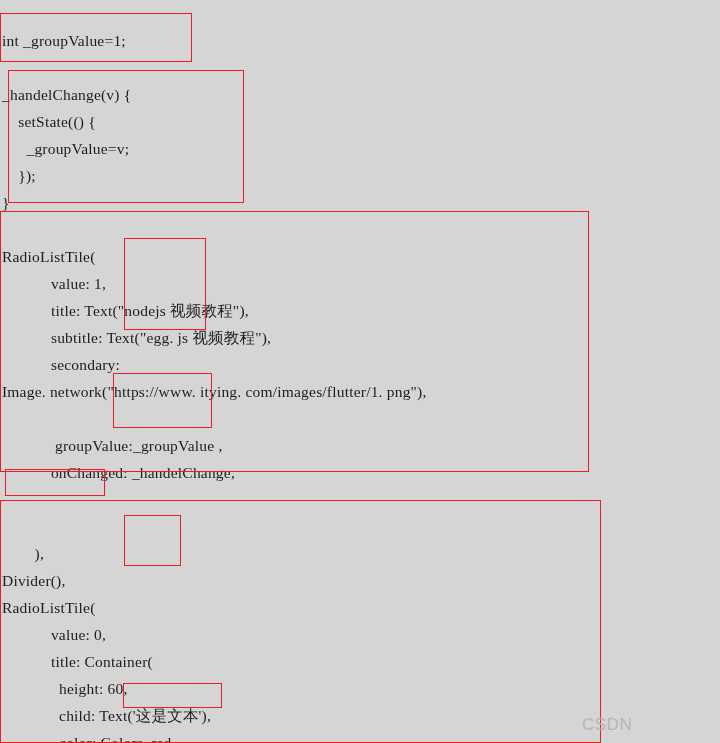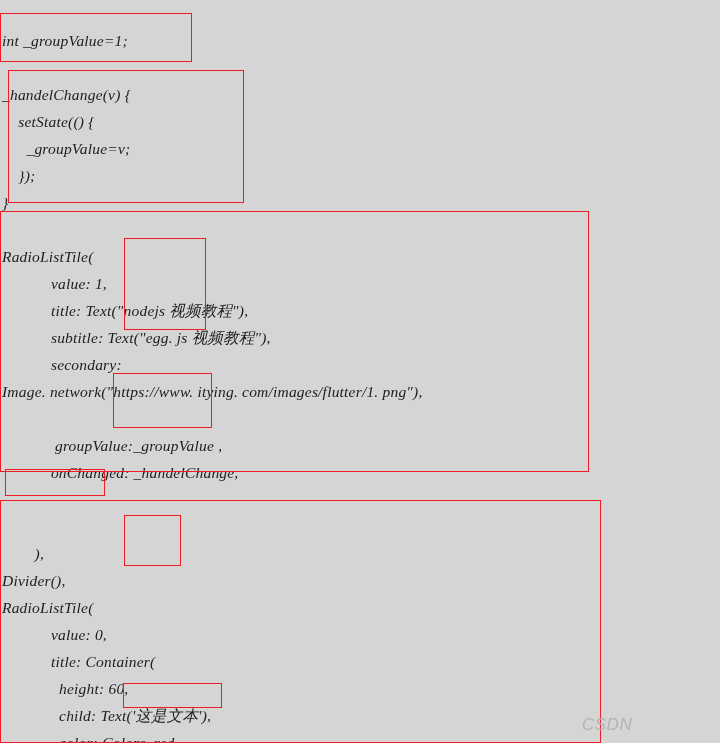--- a/index.html
+++ b/index.html
@@ -59,21 +59,21 @@
     font-size: 17px;
     color: #b4b4b4;
     letter-spacing: 0.5px;
     white-space: nowrap;
     user-select: none;
   }
 </style>
 </head>
 <body>
 
-<div id="screenshot" style="width: 632px; height: 743px; background: rgb(213, 213, 213); font-style: italic;">
+<div id="screenshot" style="width: 632px; height: 743px; background: rgb(213, 213, 213);">
 
   <pre class="code" id="code-block" style="color: rgb(29, 29, 29);"><div class="line"></div><div class="line">int _groupValue=1;</div><div class="line"></div><div class="line">_handelChange(v) {</div><div class="line">    setState(() {</div><div class="line">      _groupValue=v;</div><div class="line">    });</div><div class="line">}</div><div class="line"></div><div class="line">RadioListTile(</div><div class="line">            value: 1,</div><div class="line">            title: Text("nodejs 视频教程"),</div><div class="line">            subtitle: Text("egg. js 视频教程"),</div><div class="line">            secondary:</div><div class="line">Image. network("https://www. itying. com/images/flutter/1. png"),</div><div class="line"></div><div class="line">             groupValue:_groupValue ,</div><div class="line">            onChanged: _handelChange,</div><div class="line"></div><div class="line"></div><div class="line">        ),</div><div class="line">Divider(),</div><div class="line">RadioListTile(</div><div class="line">            value: 0,</div><div class="line">            title: Container(</div><div class="line">              height: 60,</div><div class="line">              child: Text('这是文本'),</div><div class="line">              color: Colors. red,</div></pre>
 
   <div id="annotation-layer">
       <div class="box" style="left: 0px; top: 13px; width: 192px; height: 49px; border-color: rgb(238, 28, 37);"></div>
       <div class="box" style="left: 8px; top: 70px; width: 236px; height: 133px; border-color: rgb(238, 28, 37);"></div>
       <div class="box" style="left: 0px; top: 211px; width: 589px; height: 261px; border-color: rgb(238, 28, 37);"></div>
       <div class="box" style="left: 124px; top: 238px; width: 82px; height: 92px; border-color: rgb(238, 28, 37);"></div>
       <div class="box" style="left: 113px; top: 373px; width: 99px; height: 55px; border-color: rgb(238, 28, 37);"></div>
       <div class="box" style="left: 5px; top: 469px; width: 100px; height: 27px; border-color: rgb(238, 28, 37);"></div>

